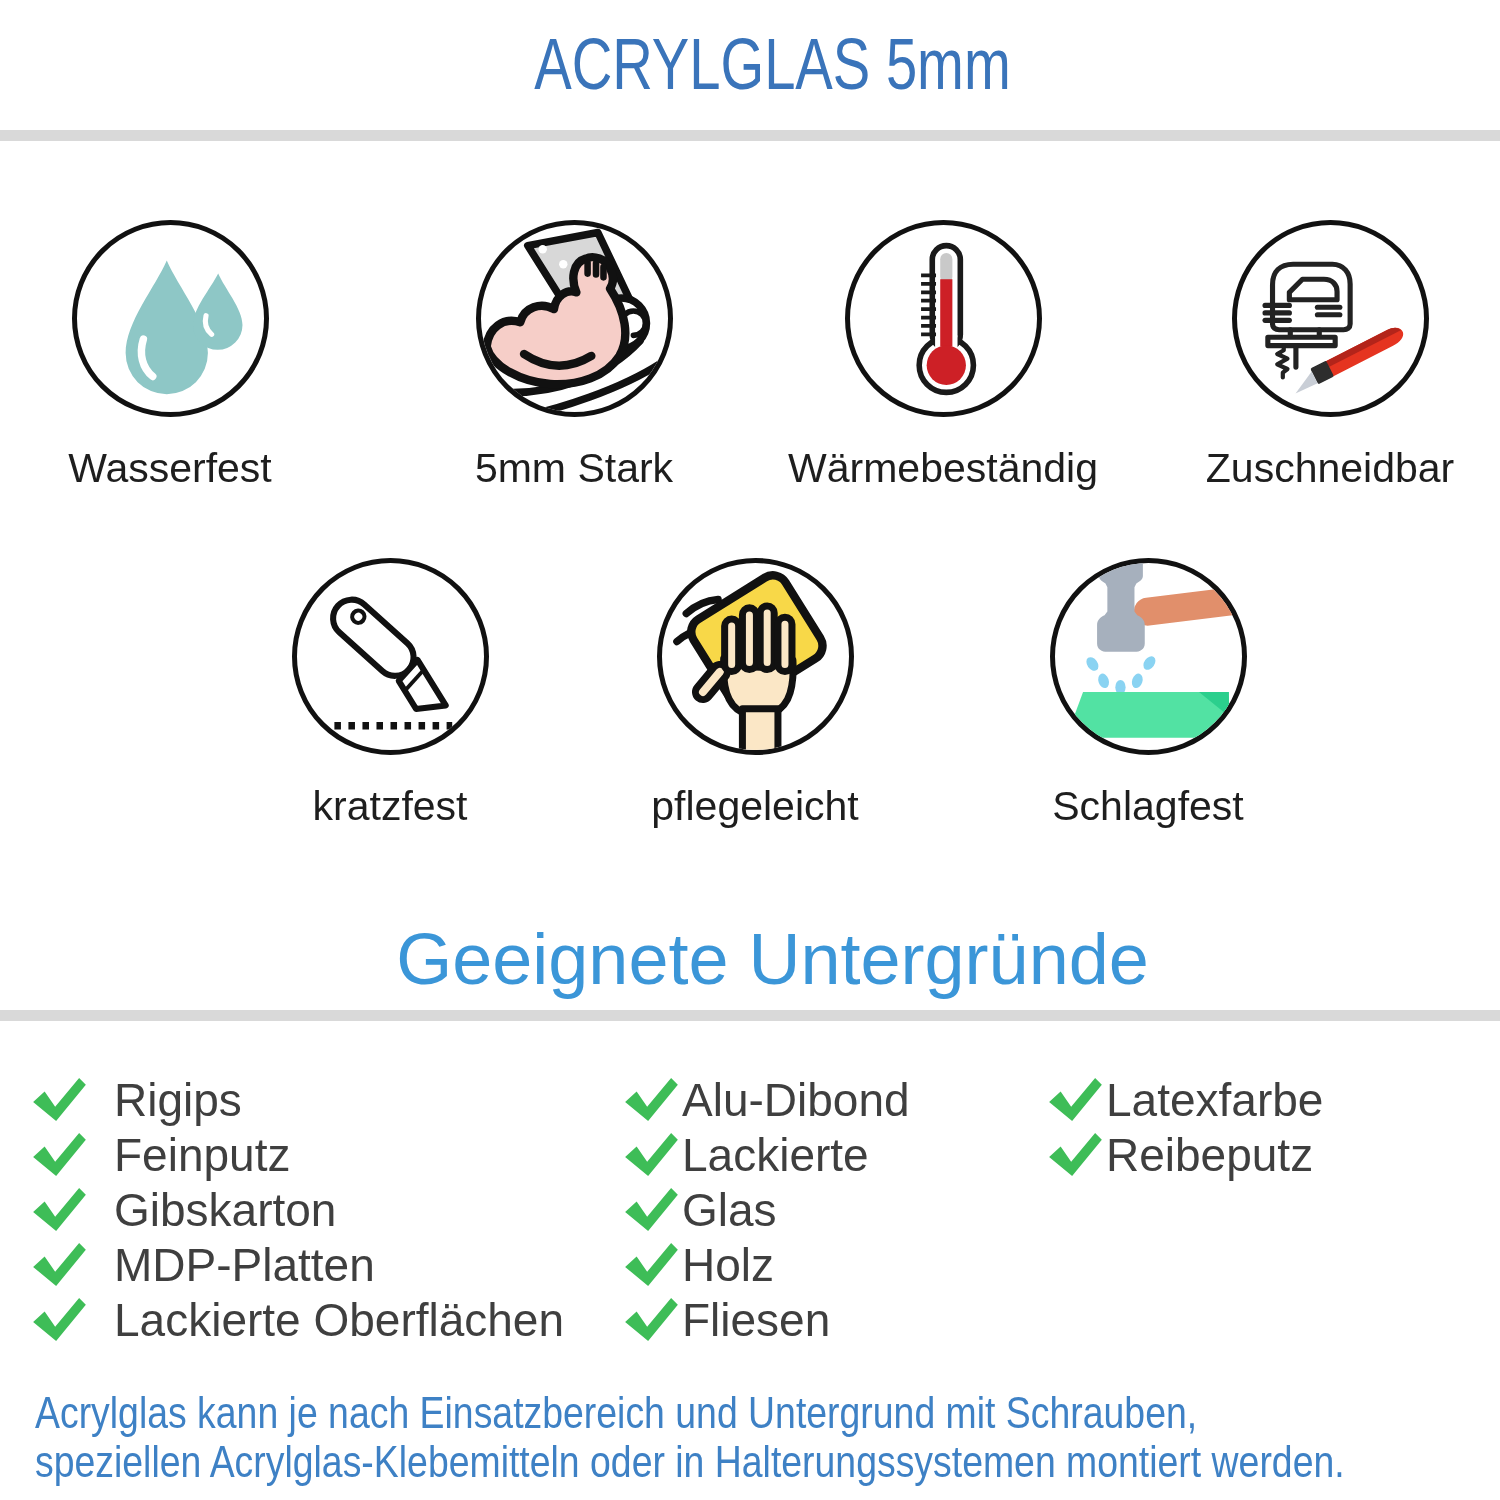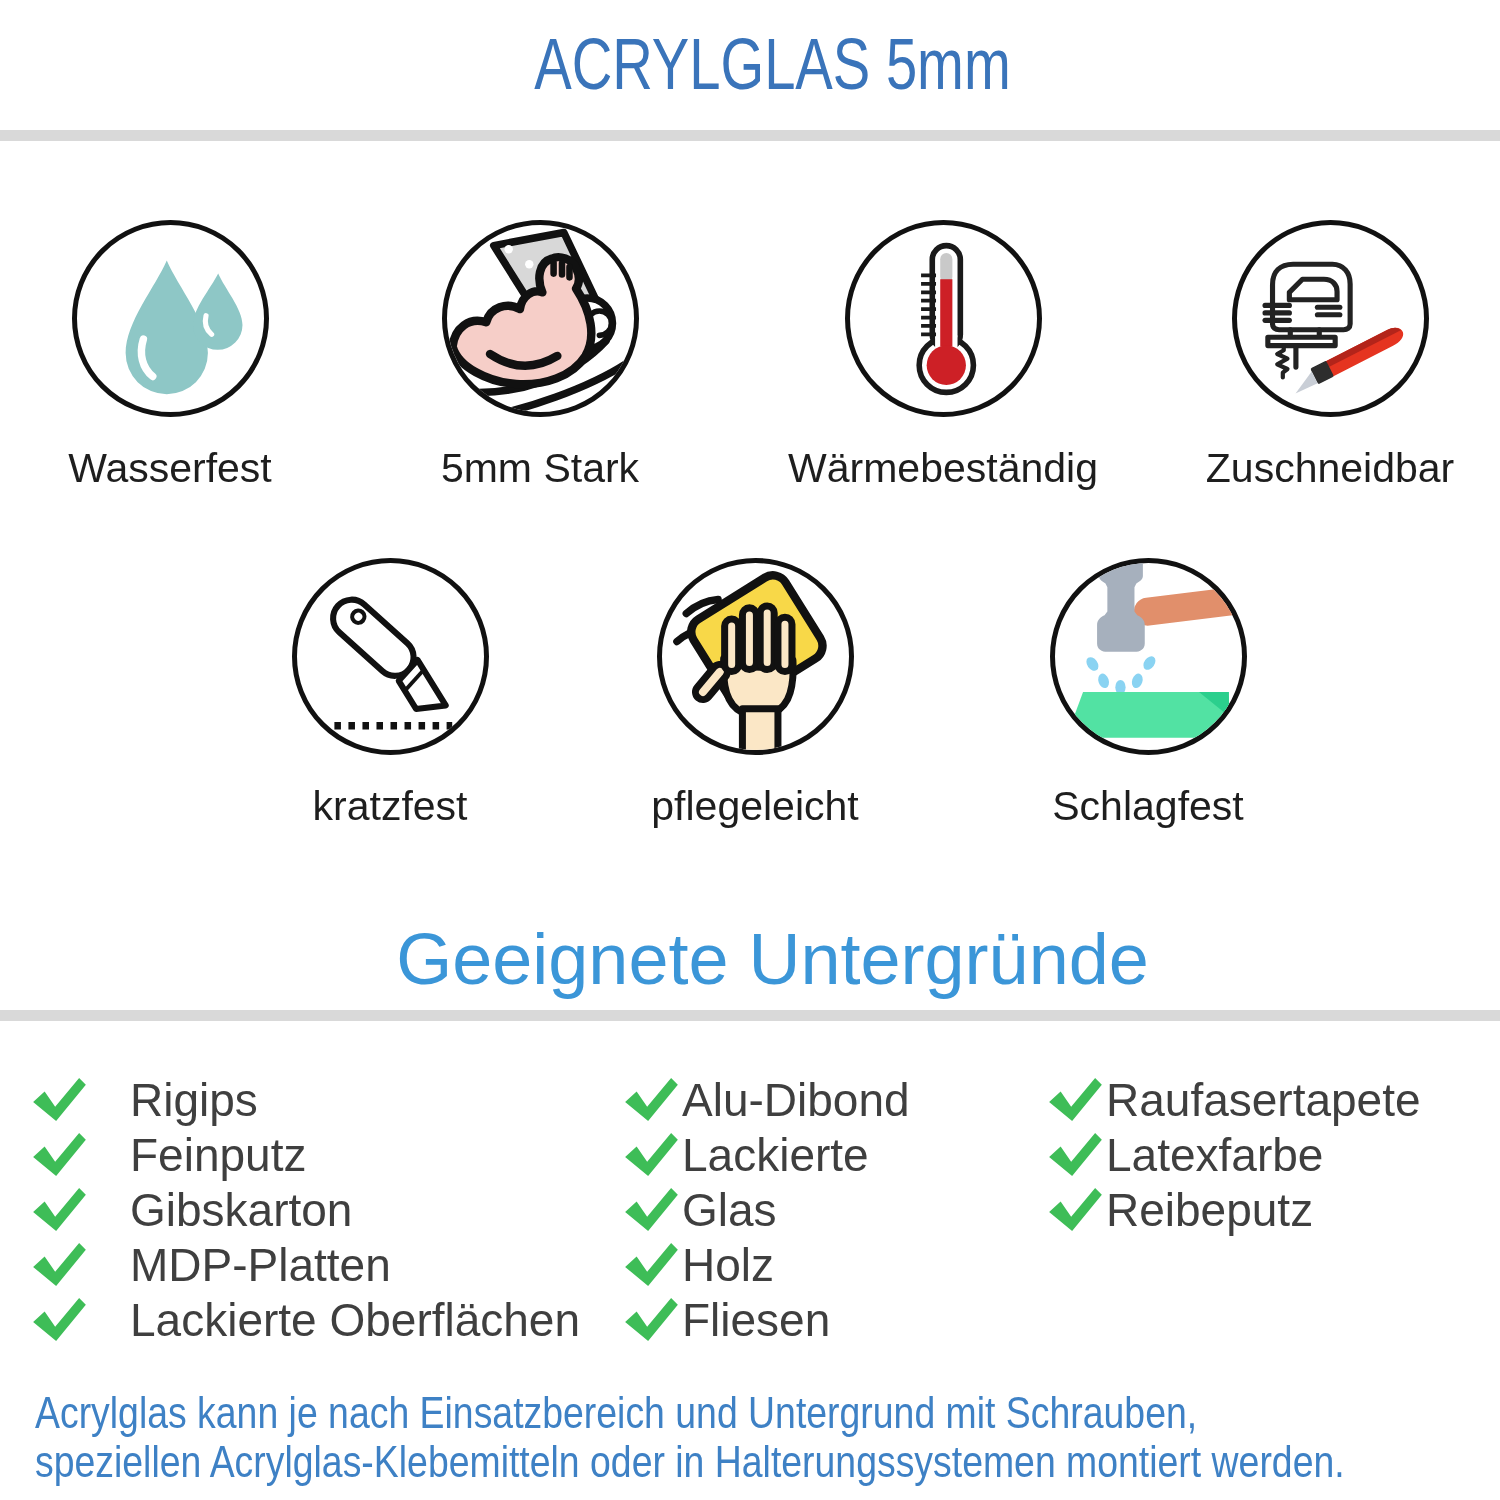--- a/index.html
+++ b/index.html
@@ -14,27 +14,27 @@
   
   .bar{position:absolute;left:0;width:1500px;height:11px;background:#D9D9D9;}
   .bar1{top:130px}.bar2{top:1010px}
   
   .feature{position:absolute;width:360px;text-align:center;}
   .feature .circle{width:187px;height:187px;border:5px solid #111;border-radius:50%;
                    margin:0 auto;overflow:hidden;background:#fff;}
   .circle svg{width:100%;height:100%;display:block;}
   .flabel{margin-top:28px;font-size:41px;color:#1e1e1e;white-space:nowrap;}
   .r1{top:220px}.r2{top:558px}
-  .f1{left:-10px}.f2{left:360px}.f3{left:763px}.f4{left:1150px}
+  .f1{left:-10px}.f2{left:394px}.f3{left:763px}.f4{left:1150px}
   .f5{left:210px}.f6{left:575px}.f7{left:968px}
   
   .col{position:absolute;top:1072px;}
   .col1{left:30px}.col2{left:622px}.col3{left:1046px}
   .row{display:flex;align-items:center;height:55px;}
-  .col1 .row{gap:42px}.col2 .row,.col3 .row{gap:2px}
+  .col1 .row{gap:26px}.col2 .row,.col3 .row{gap:2px}
   .check{width:58px;height:46px;flex:none;}
   .sub-label{font-size:46px;color:#3F3F3F;white-space:nowrap;}
   
   .footer{position:absolute;left:35px;top:1388px;color:#3E81C5;font-size:44px;
           line-height:49px;transform:scaleX(0.85);transform-origin:left top;white-space:nowrap;}
 </style>
 </head>
 <body>
 
 <div class="canvas">
@@ -259,26 +259,20 @@
         </svg>
       <span class="sub-label">Fliesen</span>
     </div>
   </div>
 
   <div class="col col3">
     <div class="row">
       <svg class="check" viewBox="0 0 60 48">
           <polygon fill="#3EBD57" points="3,26 15,15 26,31 51,1 58,8 27,46"></polygon>
         </svg>
-      <span class="sub-label">Raufasertapete</span>
-    </div>
-    <div class="row">
-      <svg class="check" viewBox="0 0 60 48">
-          <polygon fill="#3EBD57" points="3,26 15,15 26,31 51,1 58,8 27,46"></polygon>
-        </svg>
       <span class="sub-label">Latexfarbe</span>
     </div>
     <div class="row">
       <svg class="check" viewBox="0 0 60 48">
           <polygon fill="#3EBD57" points="3,26 15,15 26,31 51,1 58,8 27,46"></polygon>
         </svg>
       <span class="sub-label">Reibeputz</span>
     </div>
   </div>
 

